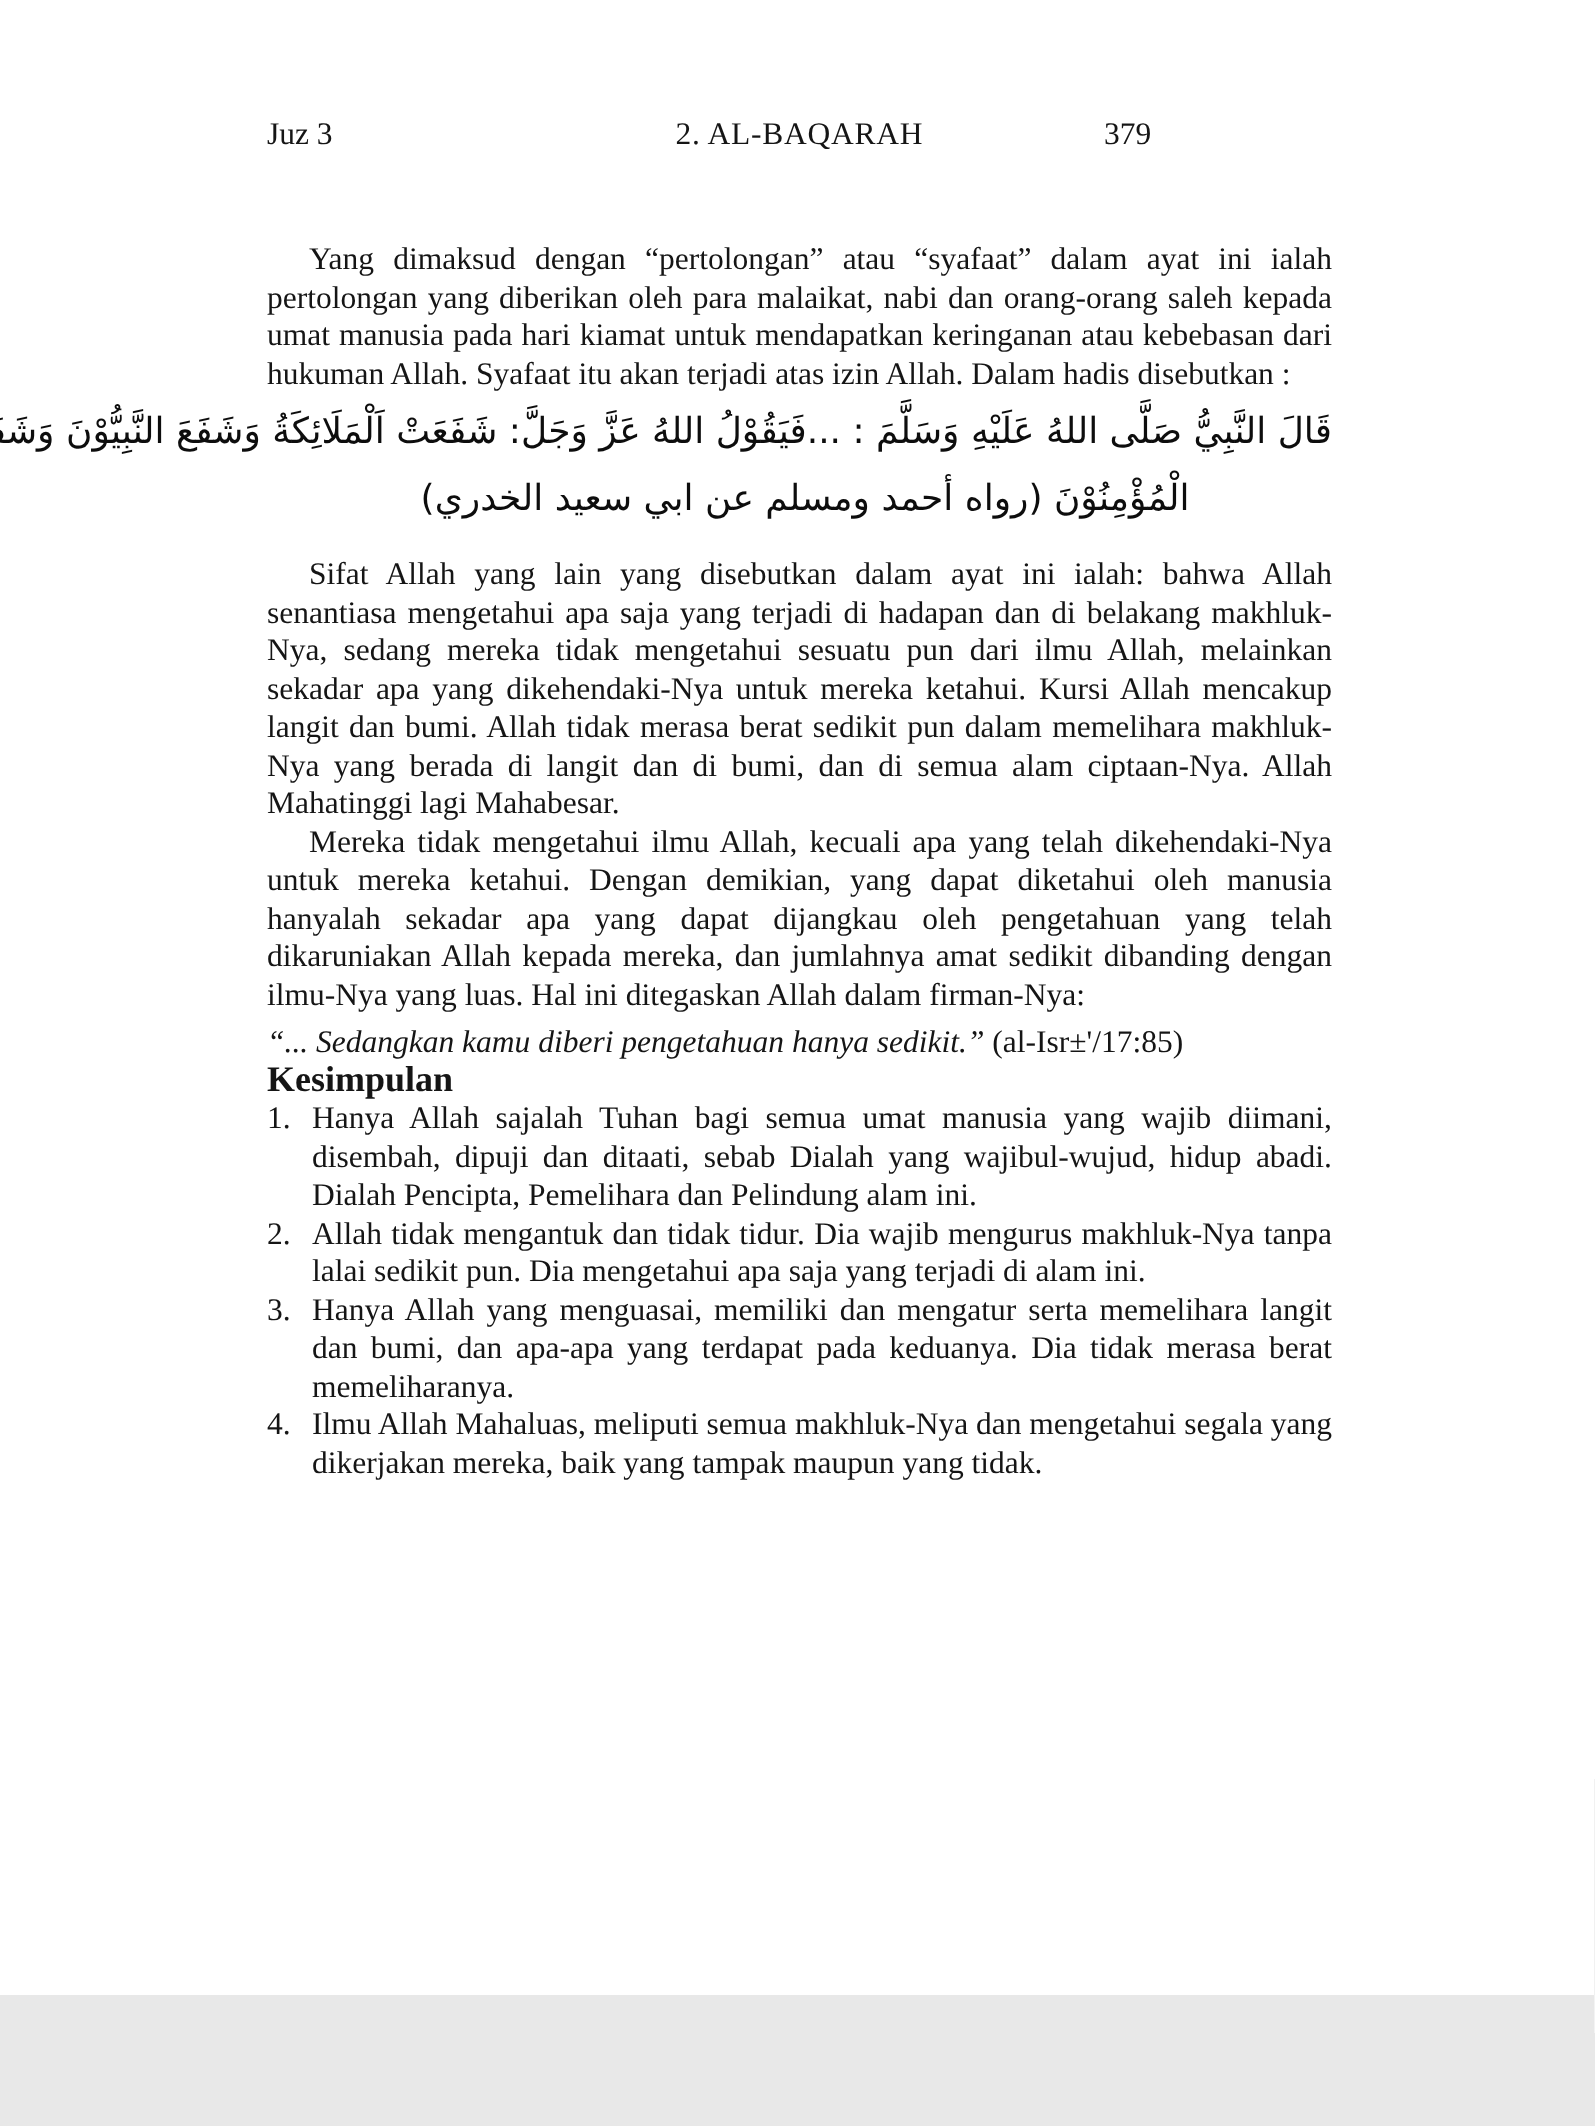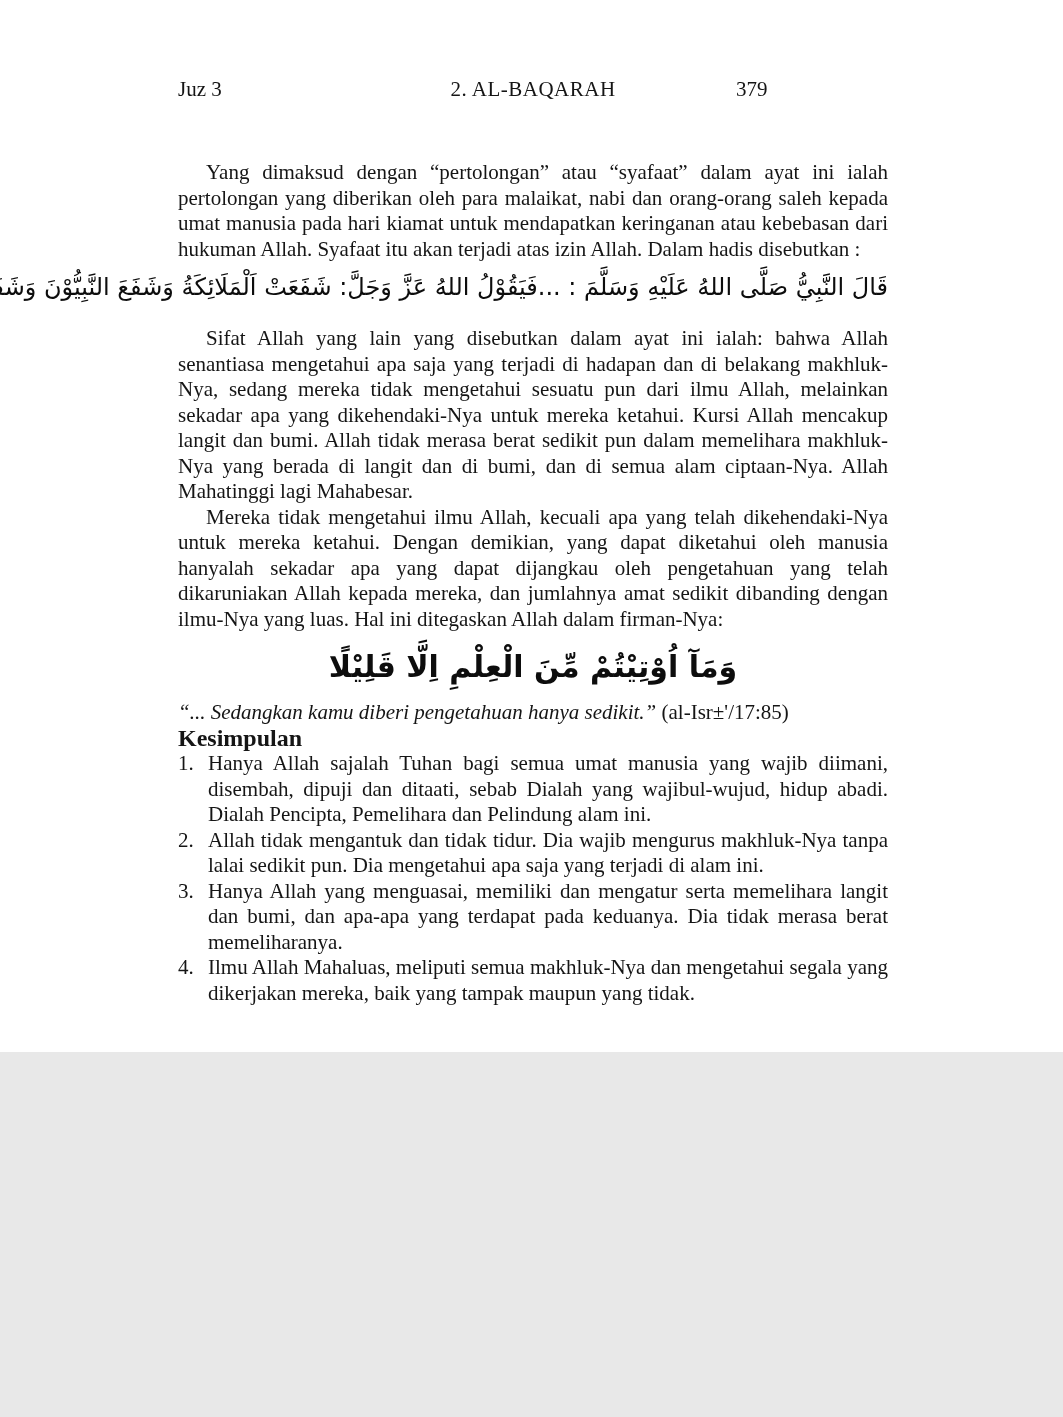--- a/index.html
+++ b/index.html
@@ -3,21 +3,21 @@
 <meta charset="utf-8">
 <style>
   html, body {
     margin: 0;
     padding: 0;
     background: #e8e8e8;
   }
   .sheet {
     position: relative;
     width: 1063px;
-    height: 1052px;
+    height: 1330px;
     margin: 0 auto;
     background: #ffffff;
     color: #151515;
     font-family: "Liberation Serif", "DejaVu Serif", serif;
     overflow: hidden;
   }
   .content {
     padding: 76px 175px 0 178px;
   }
   .running-head {
@@ -102,28 +102,28 @@
       <span class="right">379</span>
     </div>
 
     <div class="body-text">
 
 
       <p class="indent">Yang dimaksud dengan “pertolongan” atau “syafaat” dalam ayat ini ialah pertolongan yang diberikan oleh para malaikat, nabi dan orang-orang saleh kepada umat manusia pada hari kiamat untuk mendapatkan keringanan atau kebebasan dari hukuman Allah. Syafaat itu akan terjadi atas izin Allah. Dalam hadis disebutkan :</p>
 
       <div class="arabic hadith">
         <div class="line1">قَالَ النَّبِيُّ صَلَّى اللهُ عَلَيْهِ وَسَلَّمَ : ...فَيَقُوْلُ اللهُ عَزَّ وَجَلَّ: شَفَعَتْ اَلْمَلَائِكَةُ وَشَفَعَ النَّبِيُّوْنَ وَشَفَعَ</div>
+        <div class="line2">الْمُؤْمِنُوْنَ (رواه أحمد ومسلم عن ابي سعيد الخدري)</div>
       </div>
 
 
       <p class="indent gap-top">Sifat Allah yang lain yang disebutkan dalam ayat ini ialah: bahwa Allah senantiasa mengetahui apa saja yang terjadi di hadapan dan di belakang makhluk-Nya, sedang mereka tidak mengetahui sesuatu pun dari ilmu Allah, melainkan sekadar apa yang dikehendaki-Nya untuk mereka ketahui. Kursi Allah mencakup langit dan bumi. Allah tidak merasa berat sedikit pun dalam memelihara makhluk-Nya yang berada di langit dan di bumi, dan di semua alam ciptaan-Nya. Allah Mahatinggi lagi Mahabesar.</p>
 
       <p class="indent">Mereka tidak mengetahui ilmu Allah, kecuali apa yang telah dikehendaki-Nya untuk mereka ketahui. Dengan demikian, yang dapat diketahui oleh manusia hanyalah sekadar apa yang dapat dijangkau oleh pengetahuan yang telah dikaruniakan Allah kepada mereka, dan jumlahnya amat sedikit dibanding dengan ilmu-Nya yang luas. Hal ini ditegaskan Allah dalam firman-Nya:</p>
 
-      <div class="arabic quran-verse">وَمَآ اُوْتِيْتُمْ مِّنَ الْعِلْمِ اِلَّا قَلِيْلًا</div>
 
       <p class="verse-translation"><span class="italic">“... Sedangkan kamu diberi pengetahuan hanya sedikit.”</span><span class="upright"> (al-Isr±'/17:85)</span></p>
 
       <div class="section-heading">Kesimpulan</div>
 
       <div class="numbered-list">
         <div class="list-item">
           <span class="num">1.</span>
           <span>Hanya Allah sajalah Tuhan bagi semua umat manusia yang wajib diimani, disembah, dipuji dan ditaati, sebab Dialah yang wajibul-wujud, hidup abadi. Dialah Pencipta, Pemelihara dan Pelindung alam ini.</span>
         </div>

